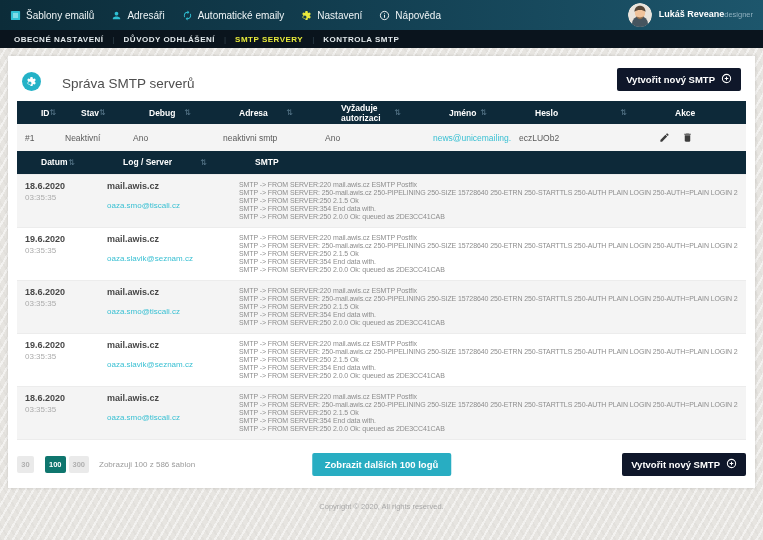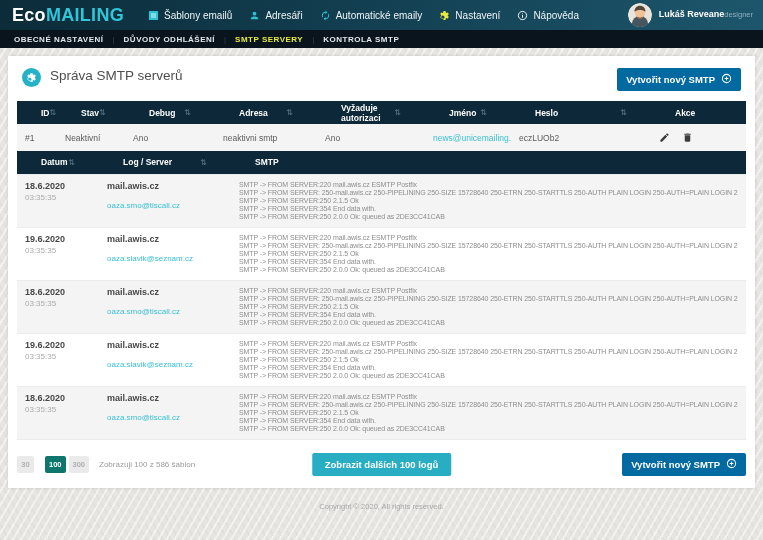--- a/index.html
+++ b/index.html
@@ -28,25 +28,25 @@
   .uname { font-size:9px; font-weight:bold; color:#ffffff; }
   .urole { font-size:7.5px; color:#8fb0bf; }
   
   .subnav { height:18px; background:#0a141d; display:flex; align-items:center; padding:0 14px; }
   .sub-item { font-size:8px; font-weight:bold; letter-spacing:.5px; color:#e2e9ec; margin:0 9px; cursor:pointer; text-decoration:none; white-space:nowrap; }
   .sub-item:first-child { margin-left:0; }
   .sub-item.active { color:#e7ea3c; }
   .sep { color:#33444f; font-size:8px; }
   
   .card { background:#ffffff; margin:8px 8px 0; padding:8px 9px 12px; box-shadow:0 0 3px rgba(0,0,0,.14); }
-  .title-row { display:flex; align-items:flex-start; padding:4px 5px 10px; }
+  .title-row { display:flex; align-items:flex-end; padding:4px 5px 10px;gap:12px; }
   .title-badge { width:19px; height:19px; border-radius:50%; background:#24b2c7; display:flex; align-items:center; justify-content:center; flex:0 0 auto; }
   .title-badge svg { width:11px; height:11px; }
   .page-title { font-size:13.5px; font-weight:normal; color:#4e4e4e; margin:0 0 0 9px; }
-  .btn-lime { margin-left:auto; background:#0369a1; color:#fff; border:none; font-weight:bold; font-size:9.5px;
+  .btn-lime { margin-left:auto; background:#0f172a; color:#fff; border:none; font-weight:bold; font-size:9.5px;
     font-family:inherit; padding:5px 9px; border-radius:2px; display:inline-flex; align-items:center; gap:6px; cursor:pointer; }
   .btn-lime svg { width:11px; height:11px; }
   
   .tbl { width:100%; border-collapse:collapse; table-layout:fixed; }
   .tbl thead th { background:#0d2939; height:23px; padding:0 24px; font-size:8.5px; color:#ffffff; text-align:left; font-weight:bold; }
   .th-inner { display:flex; align-items:center; justify-content:space-between; }
   .sort { color:#5b7b8f; font-size:8px; font-weight:normal; cursor:pointer; }
   .smtp-tbl td { background:#f4f4f4; height:27px; padding:0 8px; font-size:8.5px; color:#5a5a5a; white-space:nowrap; overflow:hidden; }
   .val-red { color:#ee5f5f; }
   .val-ano { color:#ccd366; }
@@ -72,23 +72,20 @@
   .pg-summary { font-size:8px; color:#9b9b9b; margin-left:7px; }
   .btn-teal { position:absolute; left:50%; transform:translateX(-50%); background:#28adc2; color:#fff; border:none;
     font-family:inherit; font-weight:bold; font-size:9.5px; padding:6px 13px; border-radius:2px; cursor:pointer; }
   
   .footer { text-align:center; padding:14px 0; font-size:7.5px; color:#a8a8a8; }
 </style>
 </head>
 <body>
 
 <header class="topbar">
-  <div class="logo">
-    <span class="logo-eco">Eco</span><span class="logo-mailing">MAILING</span>
-  </div>
   <nav class="mainnav">
     <div class="nav-item">
       <span class="nicon">
         <svg viewBox="0 0 24 24">
             <rect x="2" y="2" width="20" height="20" rx="2" fill="#2fc0d4"></rect>
             <rect x="6.5" y="6.5" width="11" height="11" fill="#7fdce8"></rect>
           </svg>
       </span>
       <span>Šablony emailů</span>
     </div>

